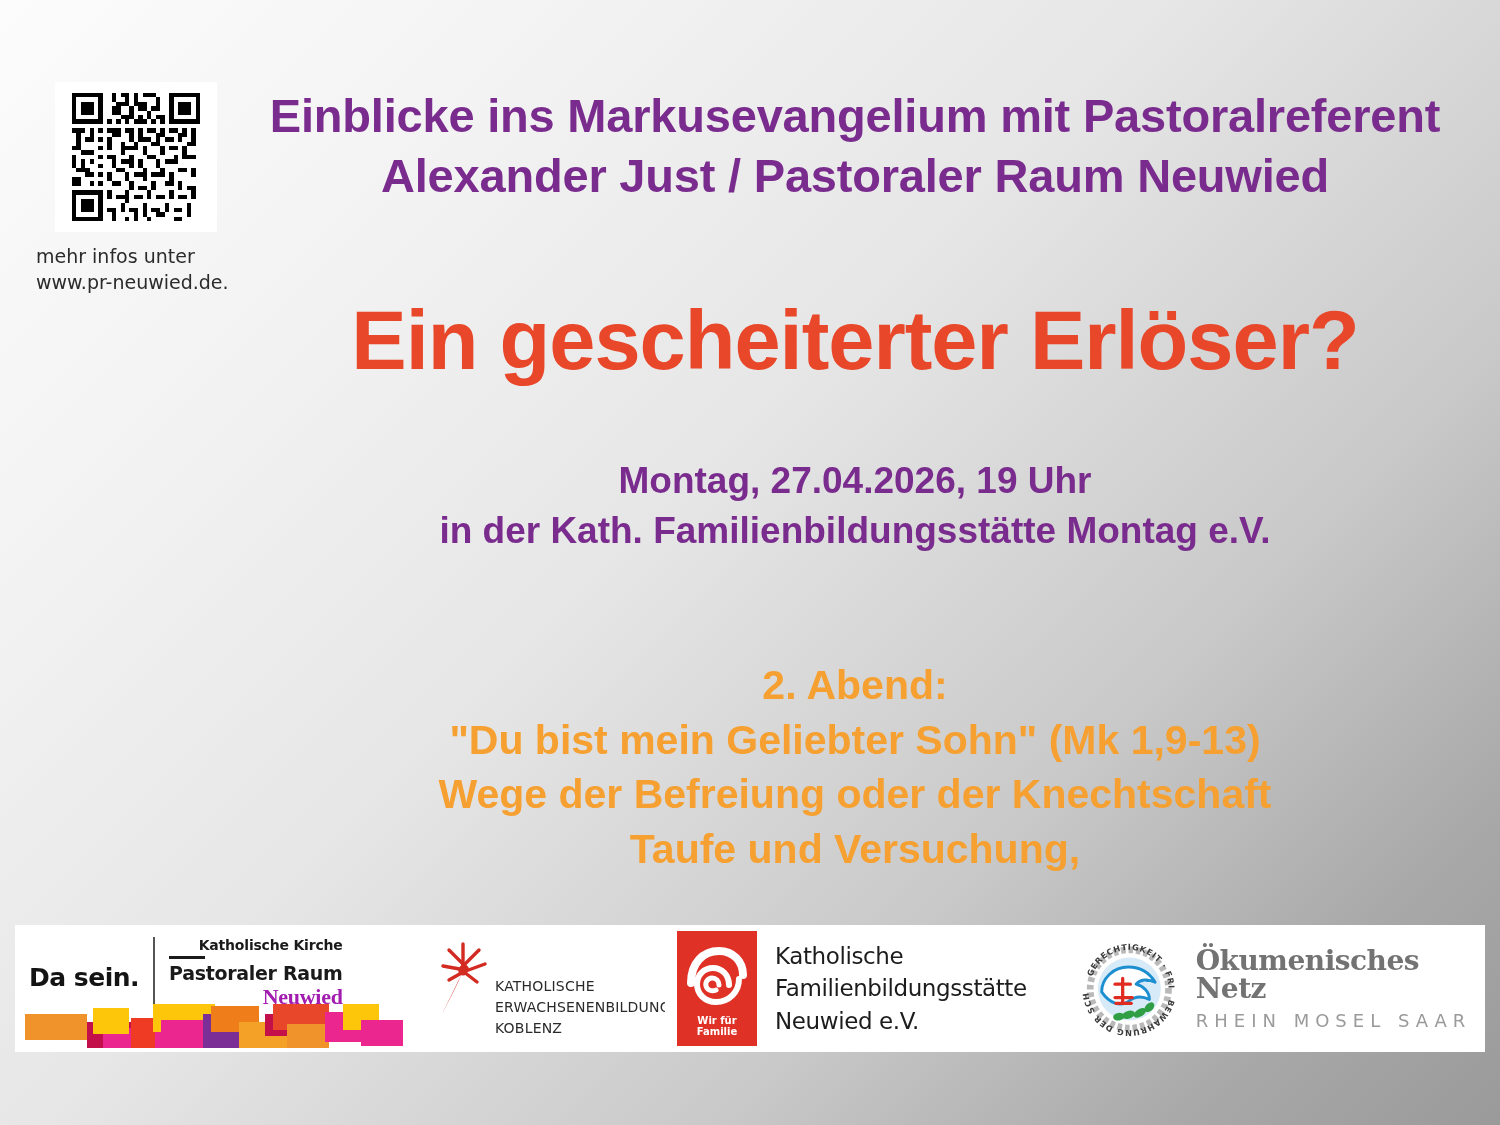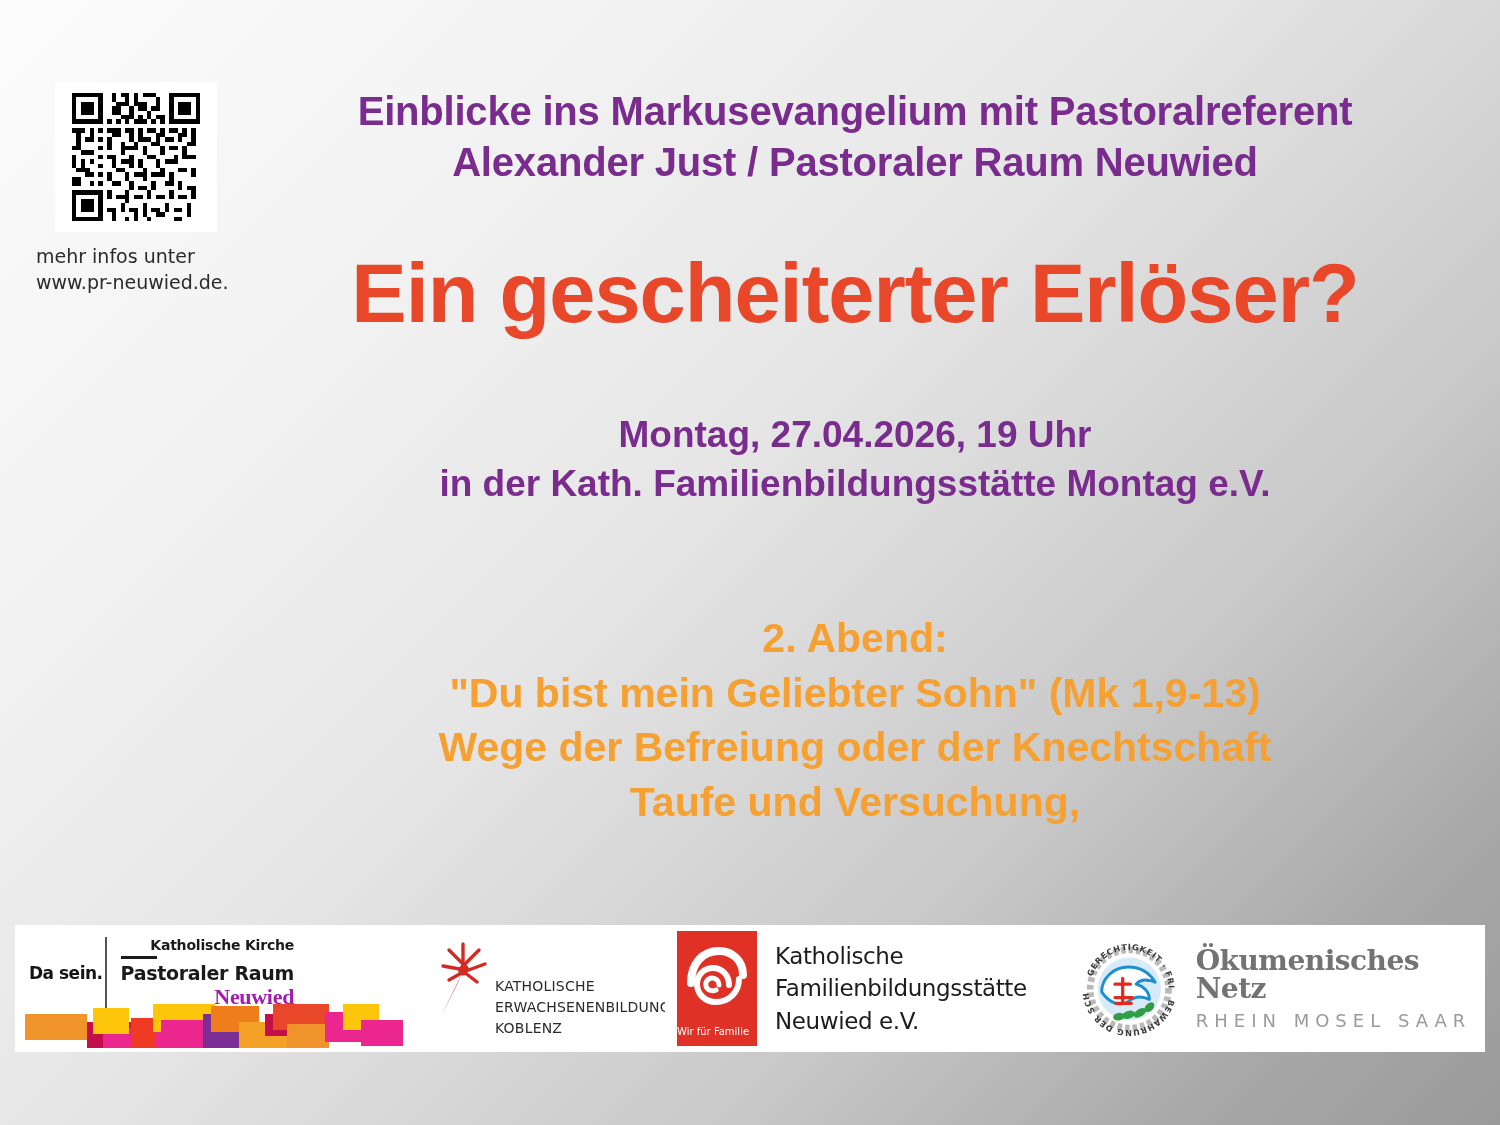--- a/index.html
+++ b/index.html
@@ -52,29 +52,29 @@
   .content {
     position: absolute;
     left: 250px;
     top: 0;
     width: 1210px;
     text-align: center;
   }
 
   .subject-line {
     margin-top: 86px;
-    font-size: 40px;
+    font-size: 47px;
     font-weight: bold;
     line-height: 1.28;
     color: #7a2c8e;
     letter-spacing: -0.2px;
   }
 
   .headline {
-    margin-top: 62px;
+    margin-top: 91px;
     font-size: 83px;
     font-weight: bold;
     line-height: 1.05;
     color: #e8472a;
     letter-spacing: -1px;
   }
 
   .when-where {
     margin-top: 72px;
     font-size: 37px;
@@ -121,25 +121,25 @@
   .dasein-row {
     display: flex;
     align-items: flex-start;
     width: 100%;
     padding-left: 14px;
     box-sizing: border-box;
   }
   .dasein-word {
     font-family: "DejaVu Sans", sans-serif;
     font-weight: bold;
-    font-size: 17px;
+    font-size: 25px;
     color: #141414;
     letter-spacing: -0.5px;
     padding-top: 26px;
-    padding-right: 2px;
+    padding-right: 14px;
   }
   .dasein-divider {
     width: 2px;
     background: #555;
     height: 72px;
     margin-right: 14px;
   }
   .dasein-stack { text-align: right; }
   .dasein-l1 {
     font-size: 14px;
@@ -203,24 +203,25 @@
     height: 115px;
     background: #e03127;
     position: relative;
     margin-right: 18px;
     flex: none;
   }
   .fbs-mark-label {
     position: absolute;
     bottom: 9px;
     left: 0; right: 0;
-    text-align: left;
+    text-align: center;
     color: #ffffff;
     font-size: 10px;
     font-family: "DejaVu Sans", sans-serif;
+    font-weight: bold;
   }
   .fbs-text {
     font-family: "DejaVu Sans", sans-serif;
     font-size: 23px;
     line-height: 1.42;
     color: #1c1c1c;
     letter-spacing: -0.4px;
   }
 
   

